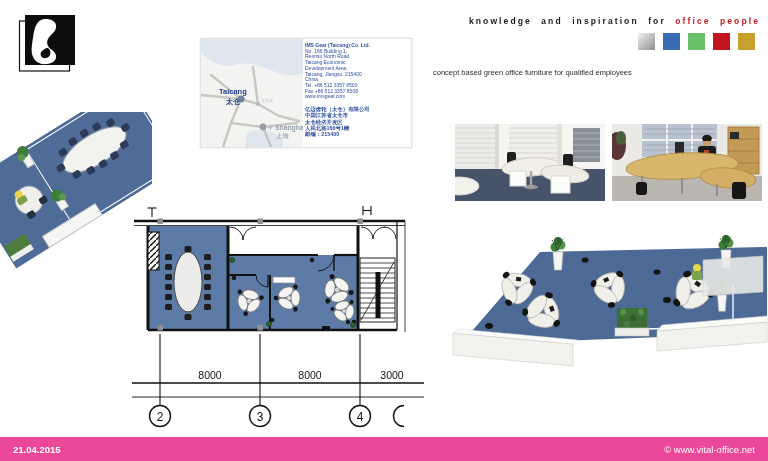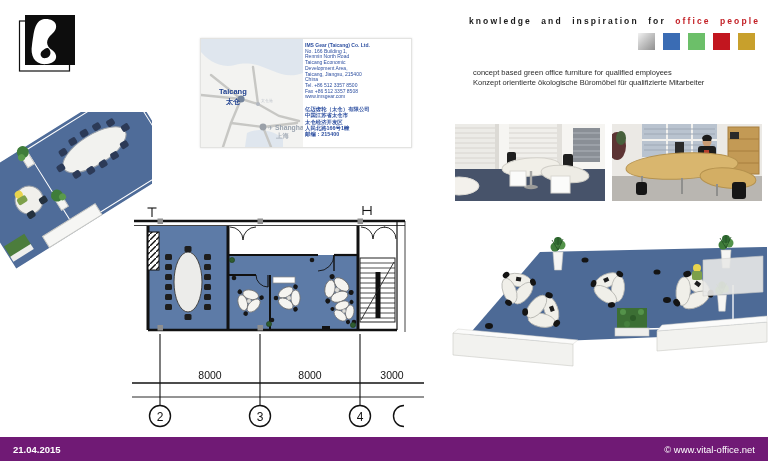--- a/index.html
+++ b/index.html
@@ -27,24 +27,24 @@
   
   .card{left:200px;top:38px;width:212px;height:110px;background:#fff;border:1px solid #e3e3e1;
         box-sizing:border-box;box-shadow:0 0 2px rgba(0,0,0,.12);}
   .contact{left:305px;top:43px;width:104px;color:#2d4fa0;}
   .contact .en{font-size:5px;line-height:5.7px;}
   .contact .en.title{font-weight:700;}
   .contact .cn{font-size:5.4px;line-height:6.3px;font-weight:700;}
   .contact .gap{height:6px;}
 
   
-  .headline{left:473px;top:68px;font-size:7.5px;line-height:10px;color:#2b2b2b;}
+  .headline{left:433px;top:68px;font-size:7.5px;line-height:10px;color:#2b2b2b;}
 
   
-  .footer{left:0;top:437px;width:768px;height:24px;background:#701a75;color:#fff;
+  .footer{left:0;top:437px;width:768px;height:24px;background:#ec4899;color:#fff;
           display:flex;justify-content:space-between;align-items:center;
           padding:0 13px;box-sizing:border-box;font-size:9.5px;}
   .footer .date{font-weight:700;}
 
   svg text{font-family:"Liberation Sans",sans-serif;}
 </style>
 </head>
 <body>
 
 <div class="canvas">
@@ -112,21 +112,20 @@
     <div class="gap"></div>
     <div class="cn">亿迈齿轮（太仓）有限公司</div>
     <div class="cn">中国江苏省太仓市</div>
     <div class="cn">太仓经济开发区</div>
     <div class="cn">人民北路166号1幢</div>
     <div class="cn">邮编：215400</div>
   </div>
 
   <div class="abs headline">
     <div>concept based green office furniture for qualified employees</div>
-    <div>Konzept orientierte ökologische Büromöbel für qualifizierte Mitarbeiter</div>
   </div>
 
   <svg class="abs" style="left:455px;top:124px" width="150" height="77" viewBox="0 0 150 77">
     <rect width="150" height="77" fill="#f6f5f2"></rect>
     <g>
       <rect x="0" y="0" width="40" height="46" fill="#ecebe7"></rect>
       <rect x="54" y="0" width="48" height="41" fill="#f0efeb"></rect>
       <rect x="118" y="4" width="27" height="34" fill="#8a8f96"></rect>
       <g stroke="#d8d5d0" stroke-width="1">
         <path d="M0,4 H40 M0,9 H40 M0,14 H40 M0,19 H40 M0,24 H40 M0,29 H40 M0,34 H40 M0,39 H40"></path>

